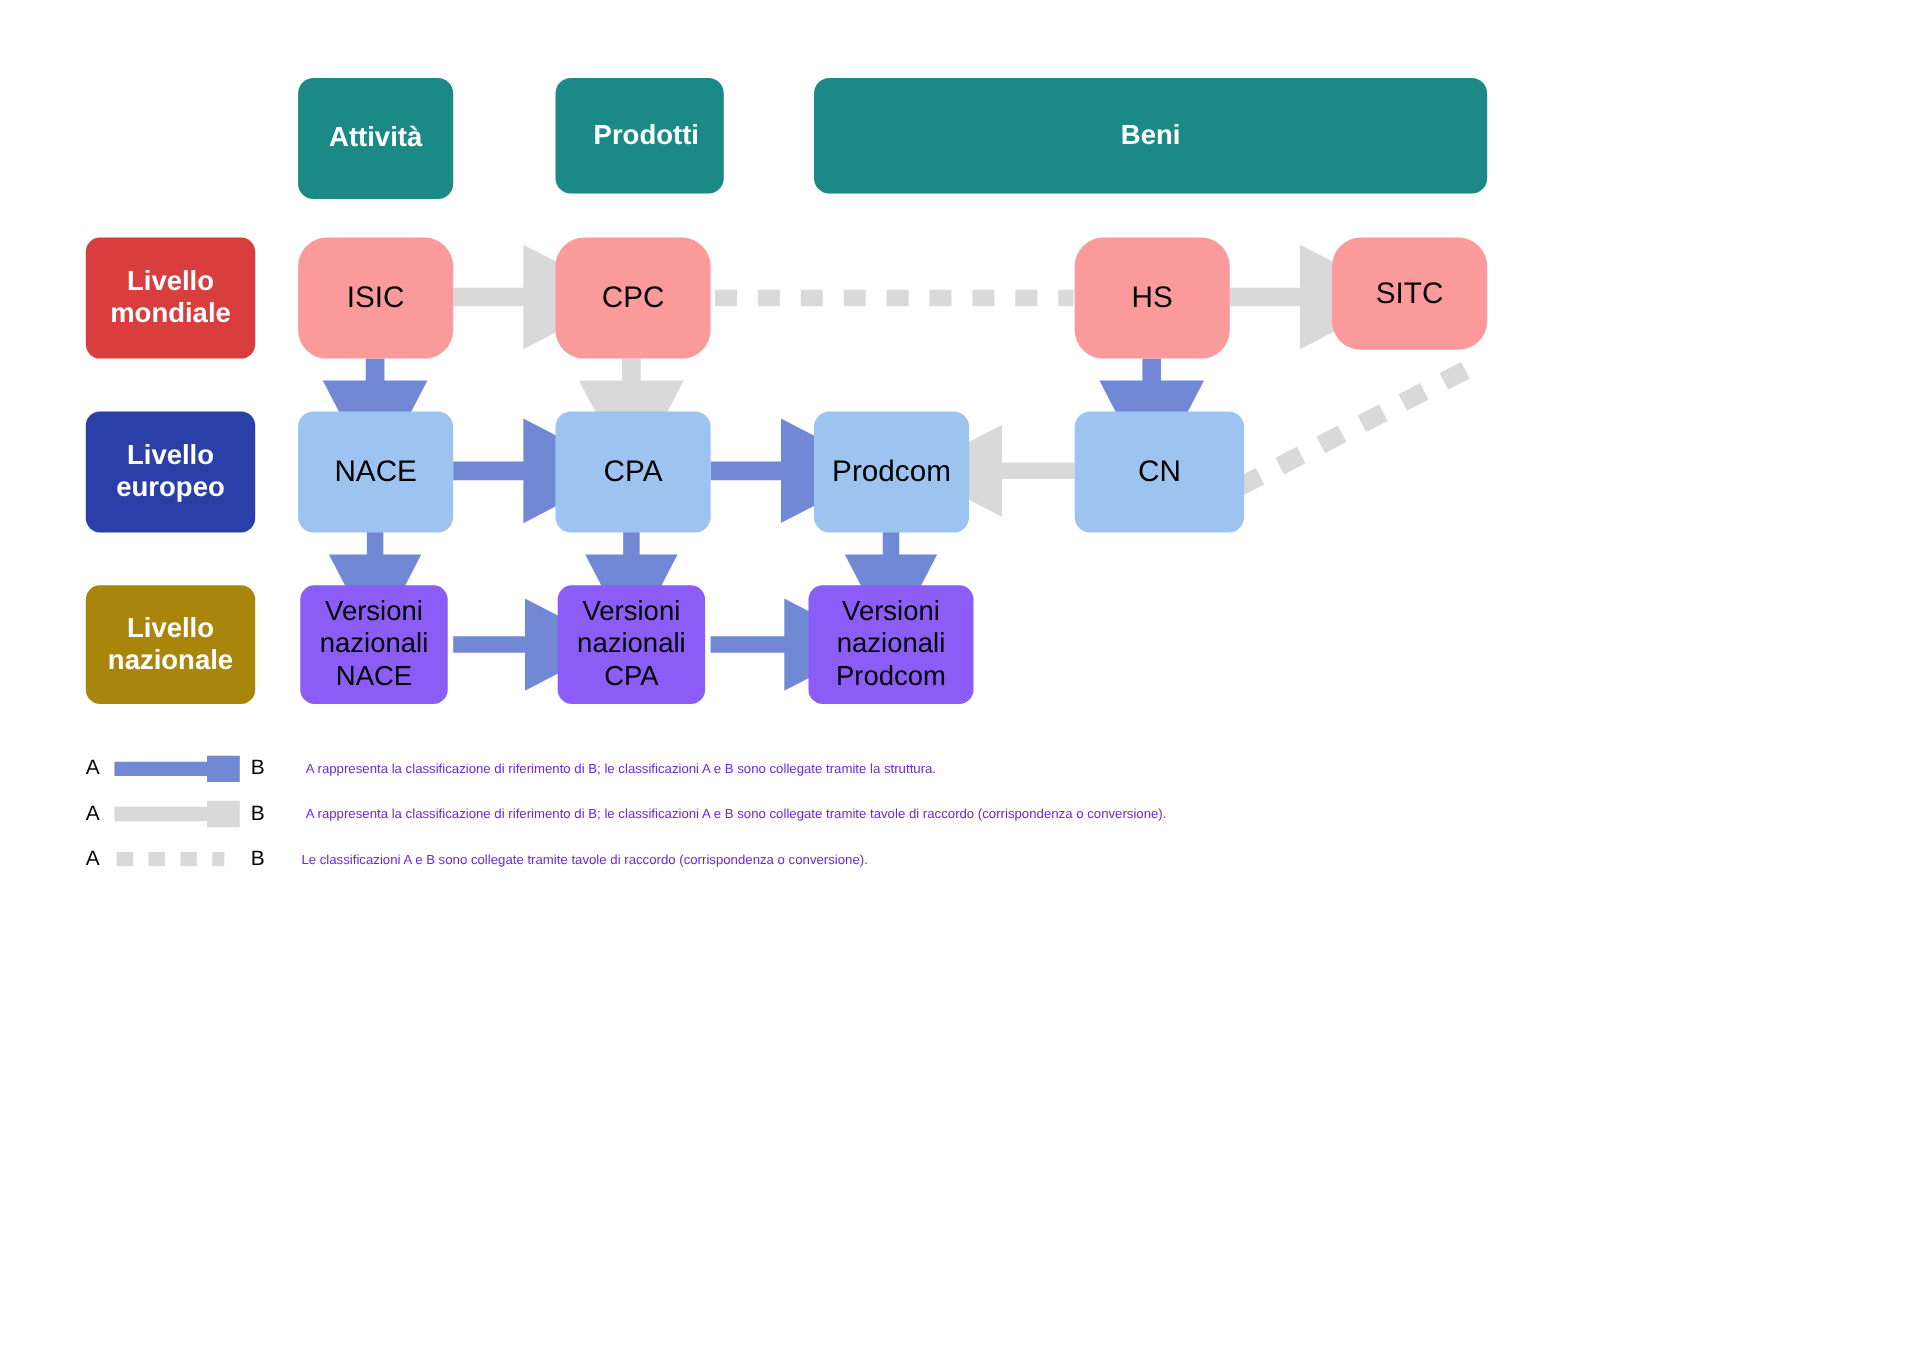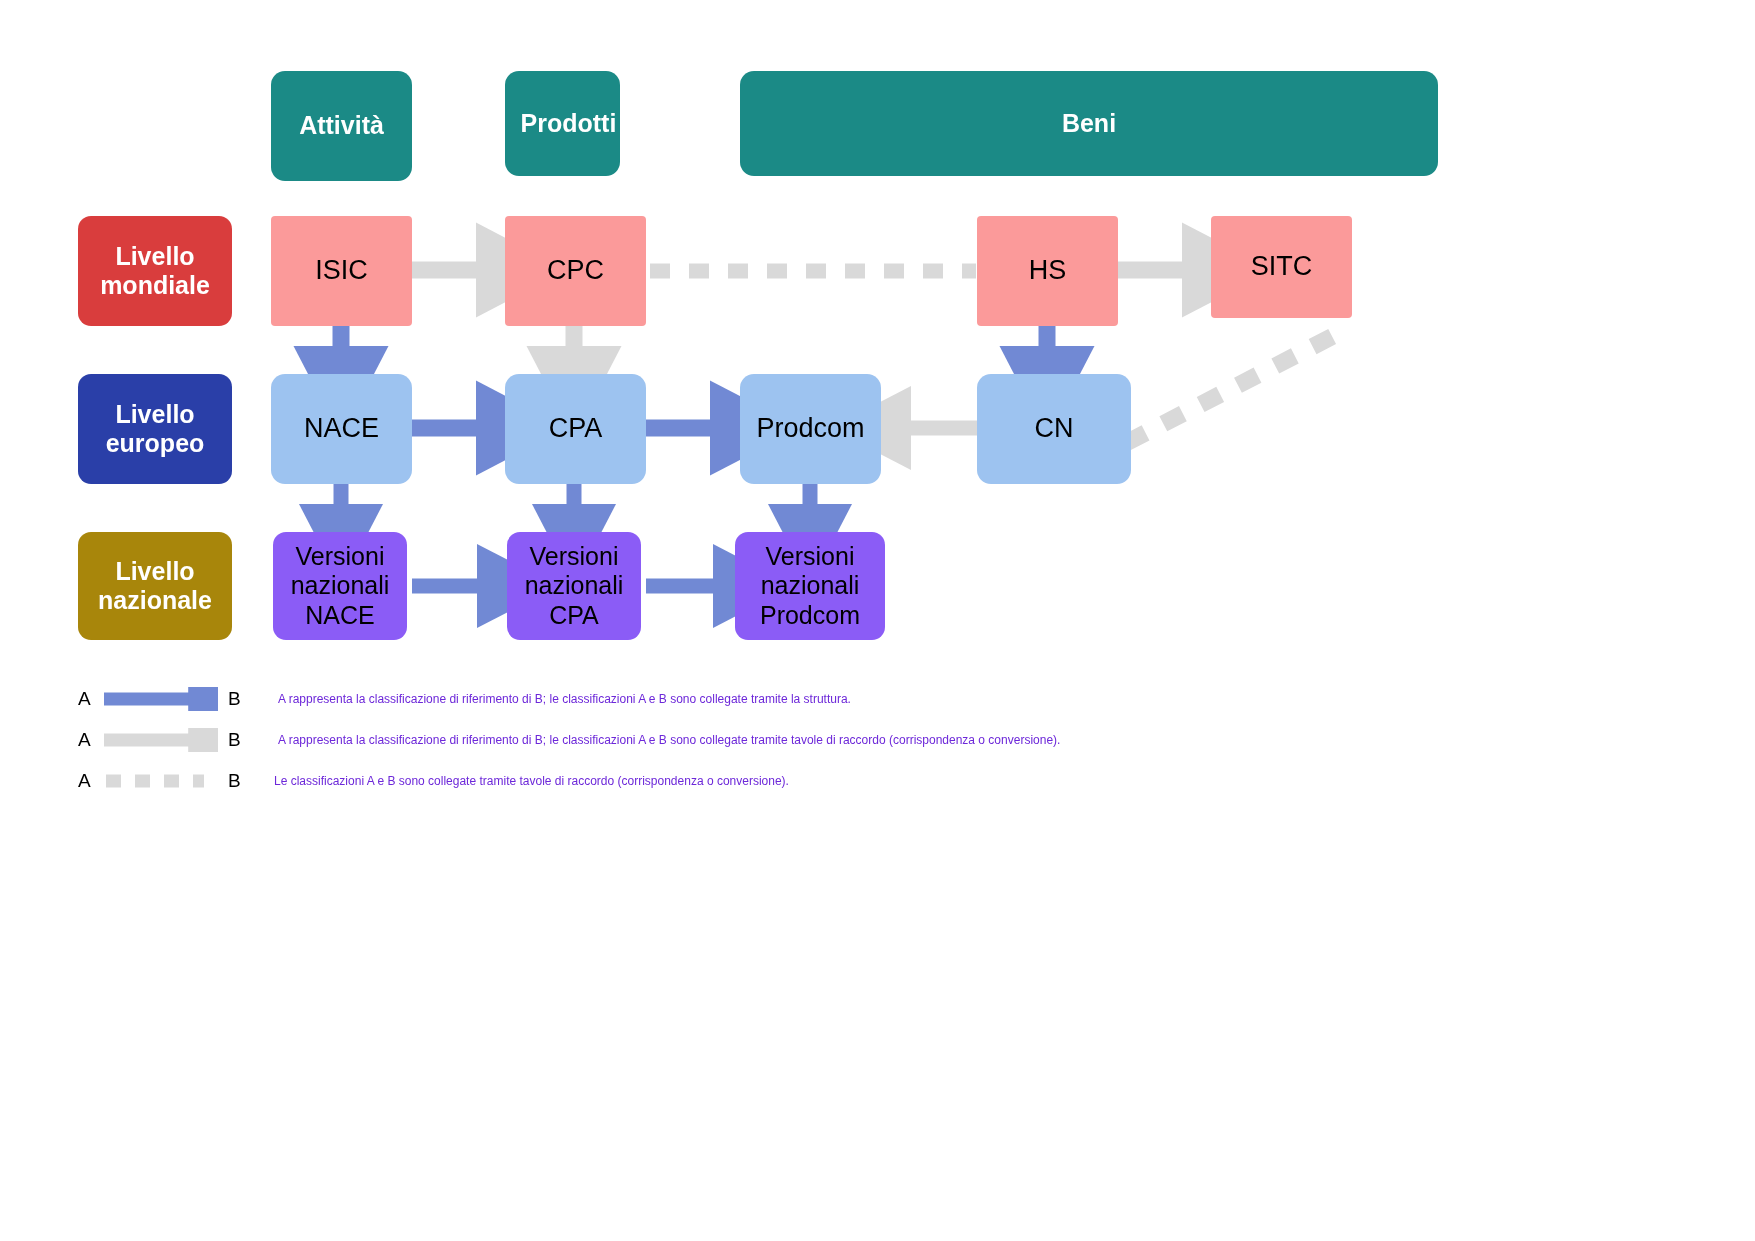--- a/index.html
+++ b/index.html
@@ -5,21 +5,21 @@
   html,body{margin:0;padding:0;background:#ffffff;}
   body{width:1755px;height:1241px;font-family:"Liberation Sans",sans-serif;position:relative;overflow:hidden;}
   #stage{position:absolute;left:0;top:0;width:1755px;height:1241px;}
 
   .node{position:absolute;box-sizing:border-box;display:flex;align-items:center;justify-content:center;text-align:center;line-height:1.18;}
   .hdr{border-radius:14px;background:#1b8a86;color:#ffffff;font-size:25px;font-weight:bold;}
   .lvl{border-radius:13px;color:#ffffff;font-size:25px;font-weight:bold;}
   .lvl.red{background:#d93d3d;}
   .lvl.blue{background:#2a3fa8;}
   .lvl.olive{background:#a8860b;}
-  .world{border-radius:4px;background:#fb9a9a;color:#000000;font-size:27px;}
+  .world{border-radius:26px;background:#fb9a9a;color:#000000;font-size:27px;}
   .euro{border-radius:14px;background:#9dc3f0;color:#000000;font-size:27px;}
   .natl{border-radius:13px;background:#8b5cf6;color:#000000;font-size:25px;}
 
   svg.wires{position:absolute;left:0;top:0;width:1755px;height:1241px;pointer-events:none;}
 
   .legend{position:absolute;left:78px;top:678px;width:1560px;}
   .legrow{position:relative;height:41px;display:flex;align-items:center;}
   .legA,.legB{font-size:19px;color:#000;display:inline-block;}
   .legA{width:22px;}
   .legB{width:24px;text-align:left;padding-left:10px;}
@@ -99,24 +99,24 @@
     </g>
 
     <g>
       <line x1="646" y1="586" x2="722" y2="586" stroke="#7189d4" stroke-width="15" marker-end="url(#ab)"></line>
     </g>
   </svg>
 
   <div class="node hdr" style="left:271px;top:71px;width:141px;height:110px;">
     <span>Attività</span>
   </div>
-  <div class="node hdr" style="left:505px;top:71px;width:115px;height:105px;padding-left:12px;">
+  <div class="node hdr" style="left:505px;top:71px;width:153px;height:105px;padding-left:12px;">
     <span>Prodotti</span>
   </div>
-  <div class="node hdr" style="left:740px;top:71px;width:698px;height:105px;">
+  <div class="node hdr" style="left:740px;top:71px;width:612px;height:105px;">
     <span>Beni</span>
   </div>
 
   <div class="node lvl red" style="left:78px;top:216px;width:154px;height:110px;flex-direction:column;">
     <span>Livello</span>
     <span>mondiale</span>
   </div>
   <div class="node lvl blue" style="left:78px;top:374px;width:154px;height:110px;flex-direction:column;">
     <span>Livello</span>
     <span>europeo</span>

